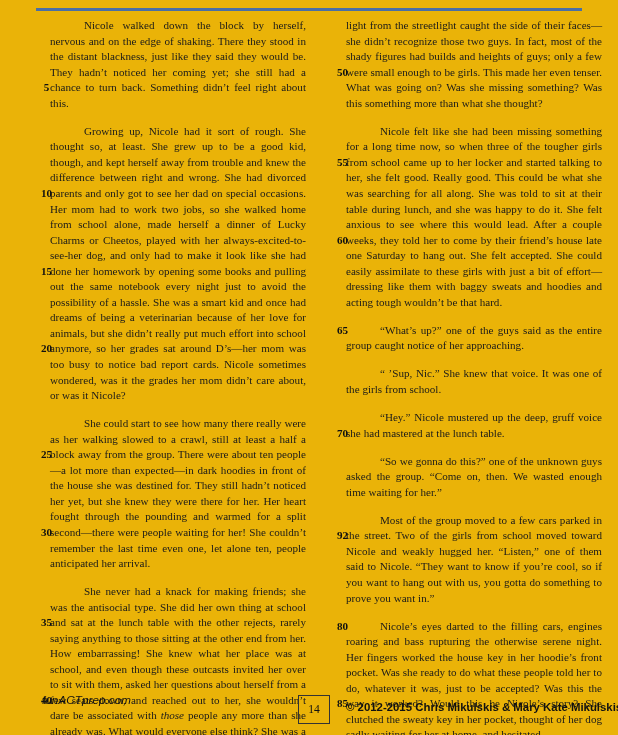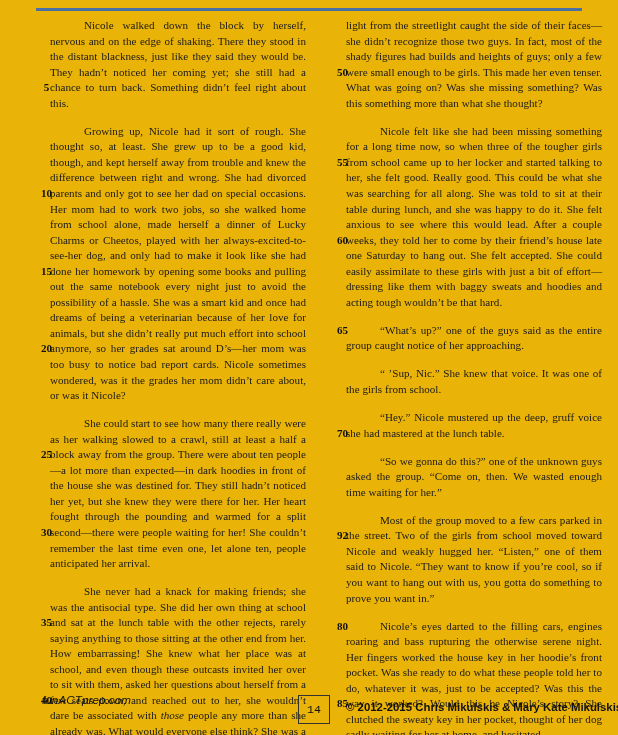--- a/index.html
+++ b/index.html
@@ -88,21 +88,21 @@
   .pagebox {
     position: absolute;
     left: 270px;
     top: 2px;
     width: 30px;
     height: 27px;
     border: 1.2px solid #333;
     display: flex;
     align-items: center;
     justify-content: center;
-    font-family: Liberation Mono, monospace;
+    font-family: Liberation Serif, serif;
     font-size: 11.6px;
     color: #111;
   }
   .copyright {
     position: absolute;
     left: 318px;
     top: 8px;
     font-family: "Liberation Sans", sans-serif;
     font-size: 11.4px;
     font-weight: bold;

